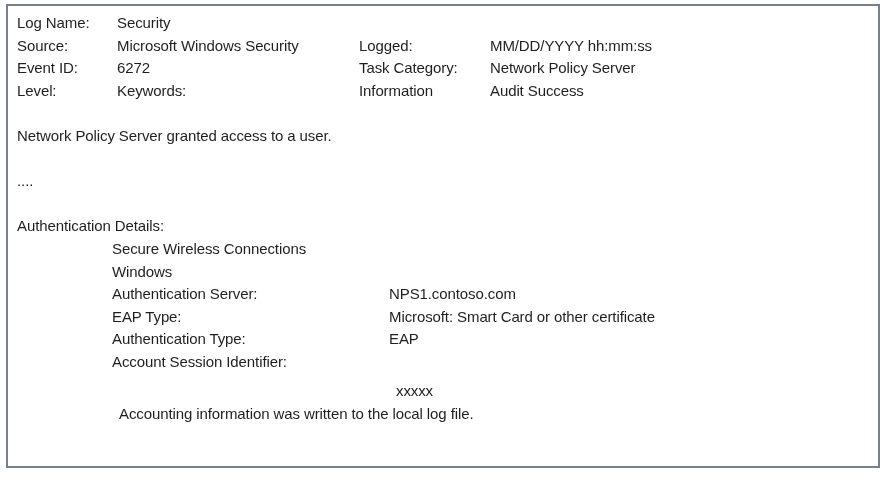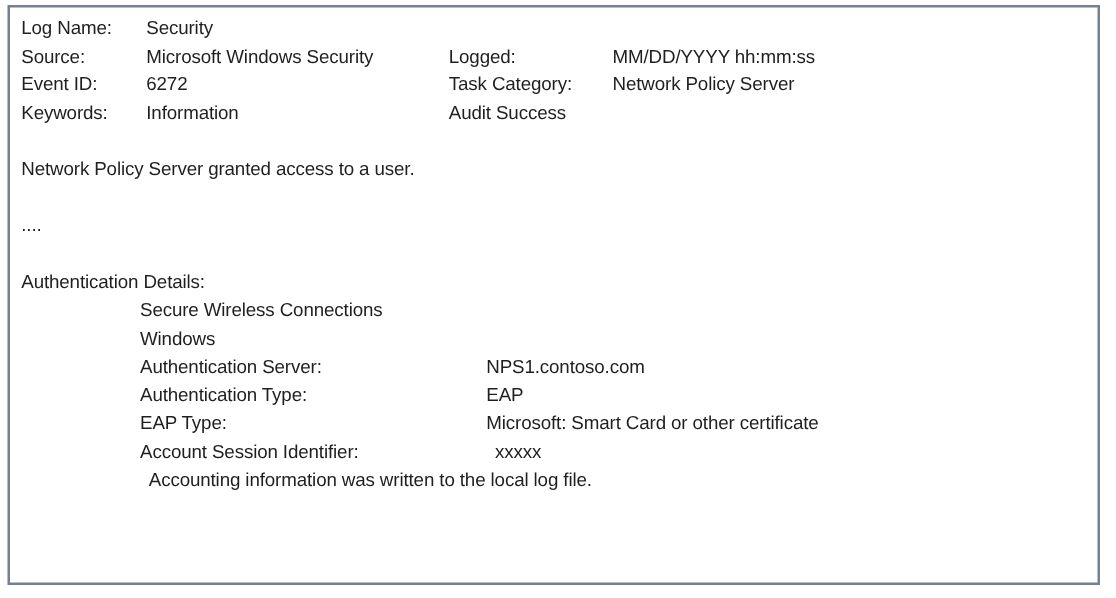--- a/index.html
+++ b/index.html
@@ -35,21 +35,21 @@
     height: 22.6px;
     white-space: nowrap;
   }
   .det-row {
     display: grid;
     grid-template-columns: 277px auto;
     padding-left: 95px;
     height: 22.6px;
     white-space: nowrap;
   }
-  .det-row .val.indent { padding-left: 7px; }
+  .det-row .val.indent { padding-left: 7px; margin-top: 29px; }
   span { display: block; }
 </style>
 </head>
 <body>
 
 <div class="page">
   <div class="frame">
 
     <div class="hdr-row">
       <span>Log Name:</span>
@@ -63,20 +63,21 @@
       <span>Logged:</span>
       <span>MM/DD/YYYY hh:mm:ss</span>
     </div>
     <div class="hdr-row">
       <span>Event ID:</span>
       <span>6272</span>
       <span>Task Category:</span>
       <span>Network Policy Server</span>
     </div>
     <div class="hdr-row">
+      <span>Level:</span>
       <span>Keywords:</span>
       <span>Information</span>
       <span>Audit Success</span>
     </div>
 
     <div class="blank"></div>
 
     <div class="line">Network Policy Server granted access to a user.</div>
 
     <div class="blank"></div>
@@ -91,26 +92,26 @@
       <span class="val">Secure Wireless Connections</span>
     </div>
     <div class="det-row">
       <span class="val">Windows</span>
     </div>
     <div class="det-row">
       <span class="lbl">Authentication Server:</span>
       <span class="val">NPS1.contoso.com</span>
     </div>
     <div class="det-row">
+      <span class="lbl">EAP Type:</span>
+      <span class="val">Microsoft: Smart Card or other certificate</span>
+    </div>
+    <div class="det-row">
       <span class="lbl">Authentication Type:</span>
       <span class="val">EAP</span>
-    </div>
-    <div class="det-row">
-      <span class="lbl">EAP Type:</span>
-      <span class="val">Microsoft: Smart Card or other certificate</span>
     </div>
     <div class="det-row">
       <span class="lbl">Account Session Identifier:</span>
       <span class="val indent">xxxxx</span>
     </div>
     <div class="det-row">
       <span class="val indent">Accounting information was written to the local log file.</span>
     </div>
 
   </div>

